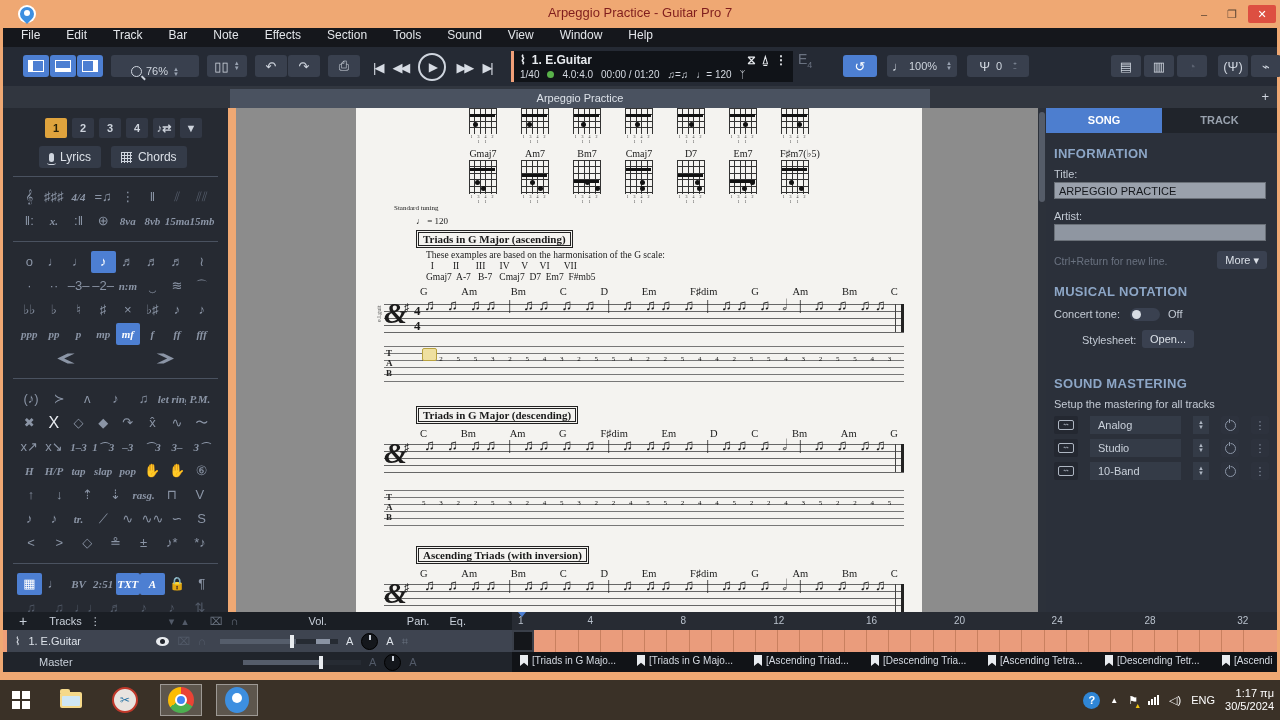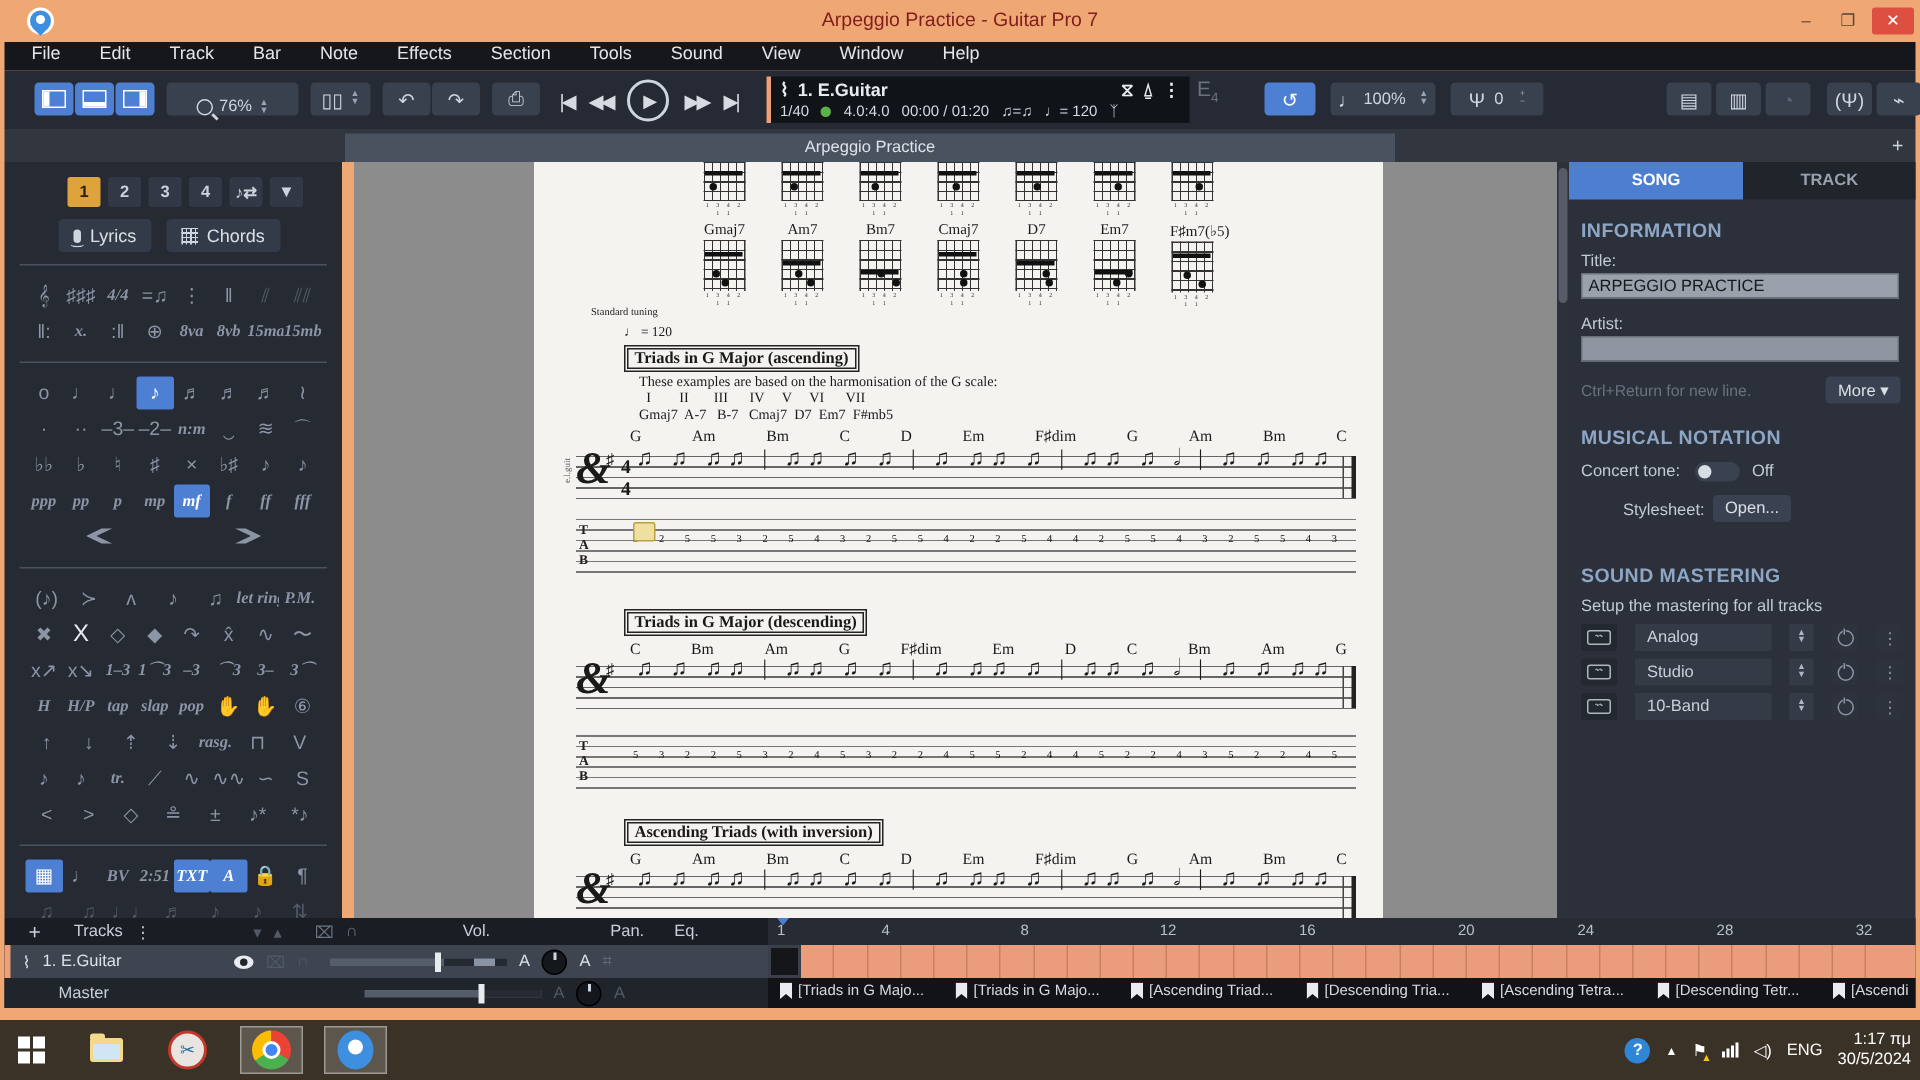--- a/index.html
+++ b/index.html
@@ -772,21 +772,21 @@
     <span style="margin-left:72px;">Pan.</span>
     <span style="margin-left:12px;">Eq.</span>
   </div>
 
   <div id="tl-head" class="abs">
       <span class="tlnum" style="left: 6px;">1</span>
       <span class="tlnum" style="left: 75.6px;">4</span>
       <span class="tlnum" style="left: 168.4px;">8</span>
       <span class="tlnum" style="left: 261.2px;">12</span>
       <span class="tlnum" style="left: 354px;">16</span>
-      <span class="tlnum" style="left: 460px;">20</span>
+      <span class="tlnum" style="left: 442px;">20</span>
       <span class="tlnum" style="left: 539.6px;">24</span>
       <span class="tlnum" style="left: 632.4px;">28</span>
       <span class="tlnum" style="left: 725.2px;">32</span>
     </div>
   <div id="playhead" class="abs"></div>
 
   <div id="trk-row" class="abs row" style="gap:8px;padding-left:8px;">
     <span>⌇</span>
     <span style="width:120px;">1. E.Guitar</span>
     <span class="eye"></span>

